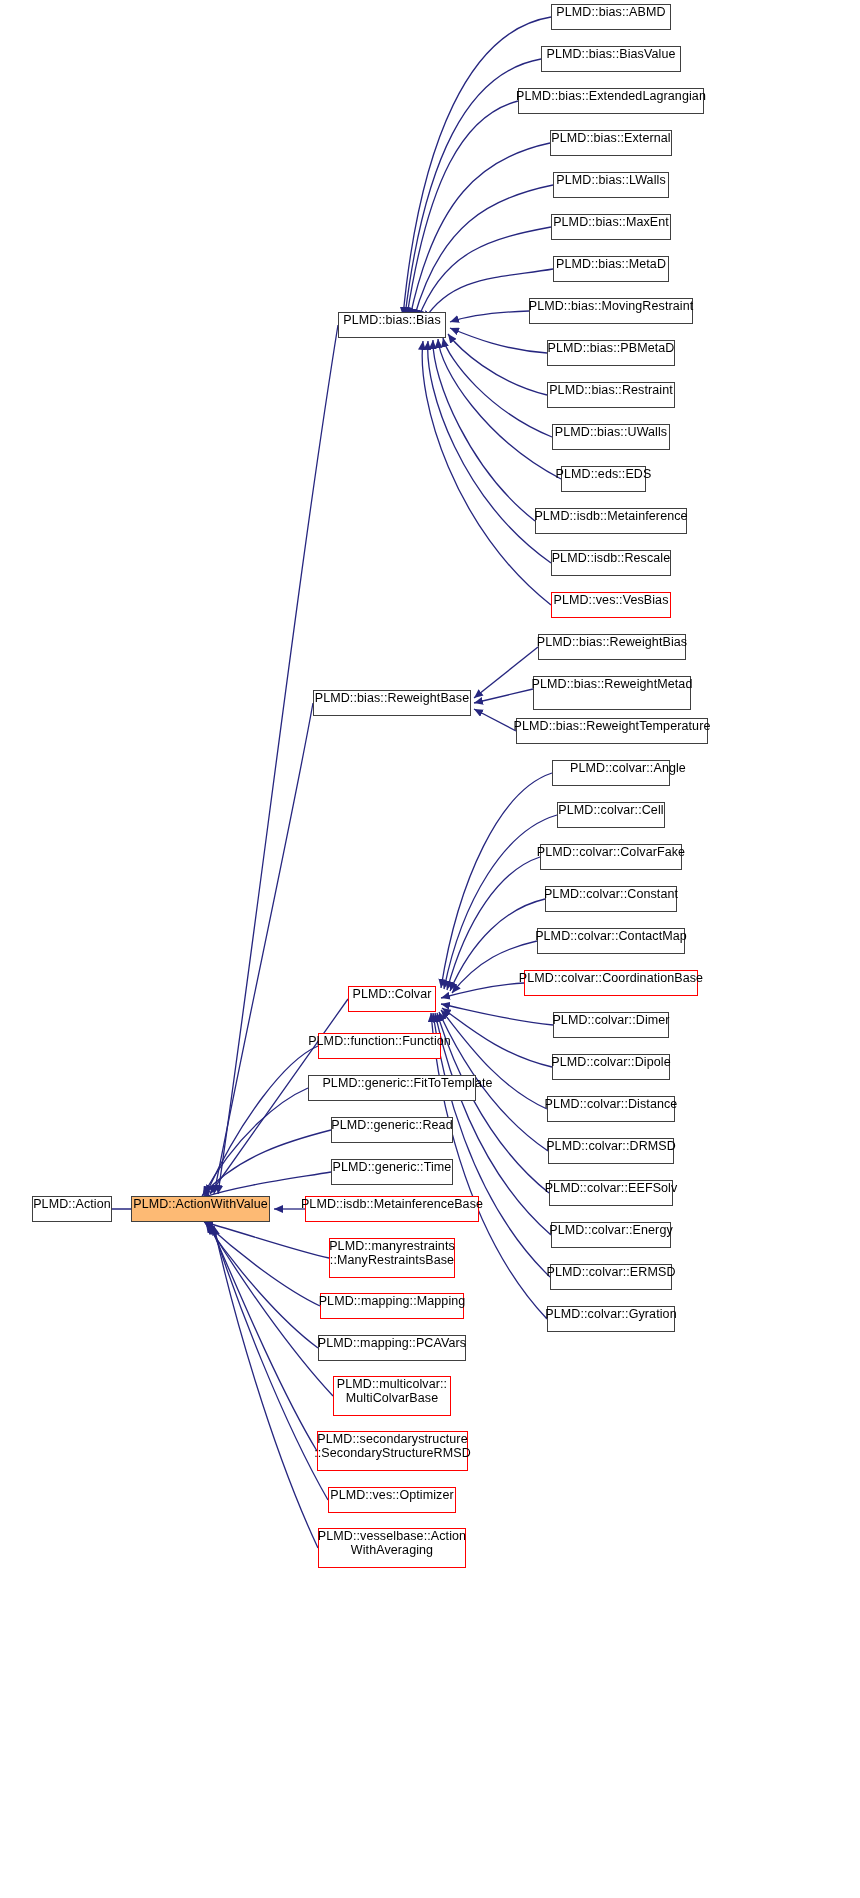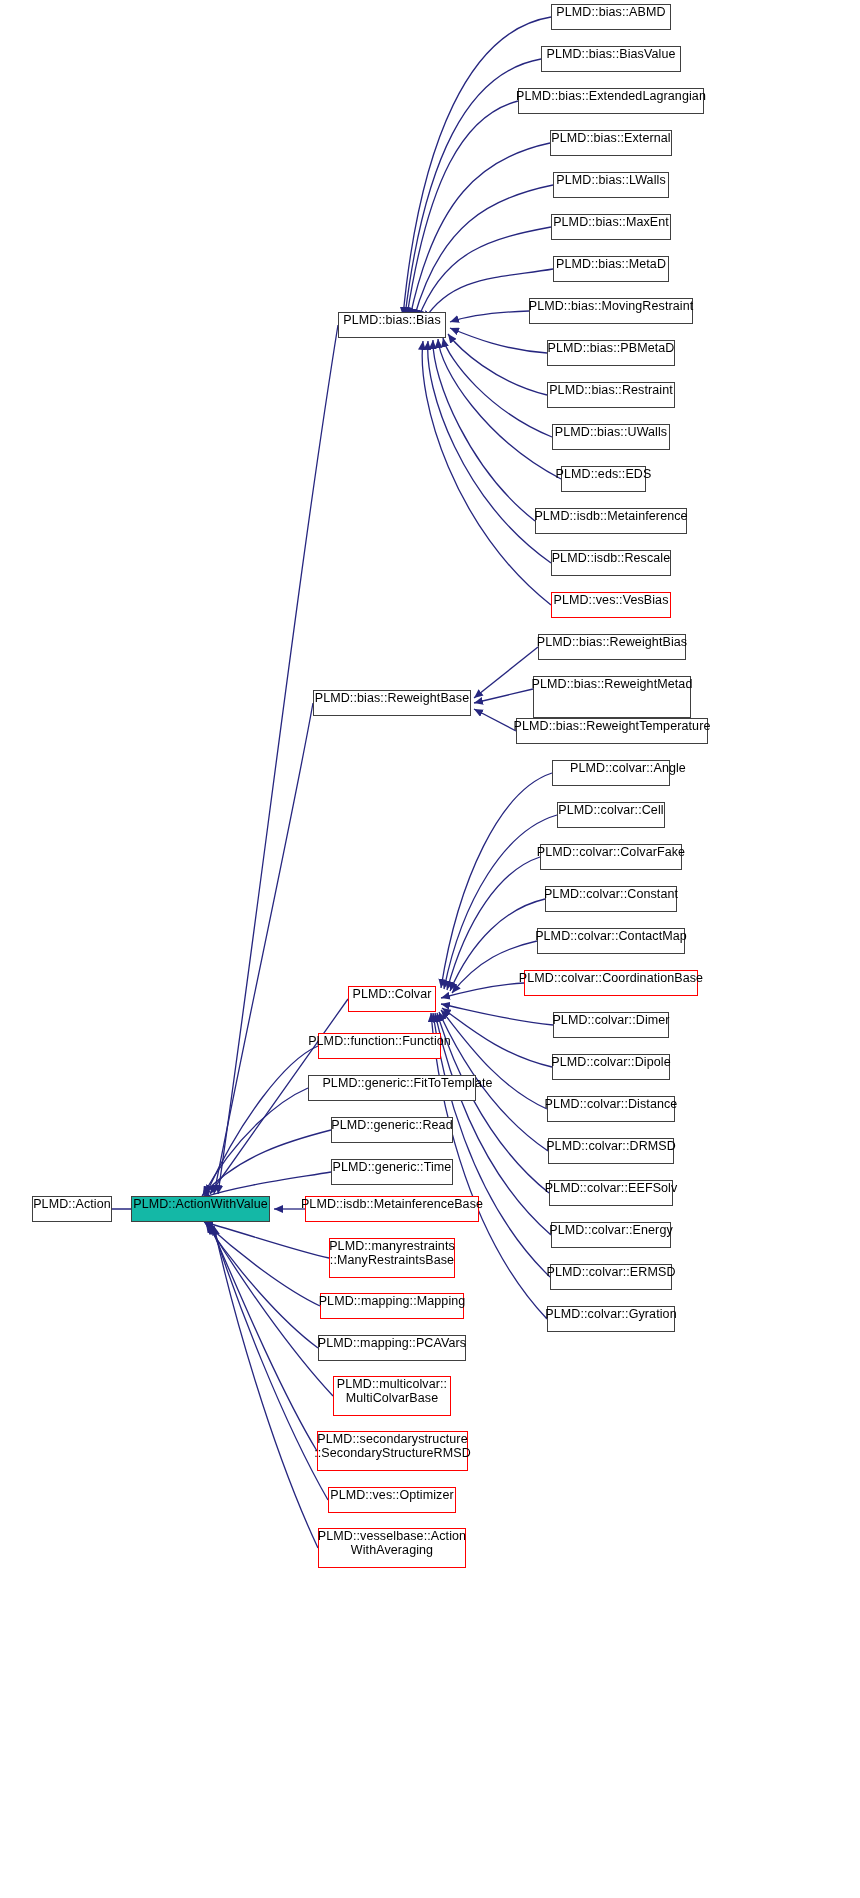--- a/index.html
+++ b/index.html
@@ -32,21 +32,21 @@
     border:1px solid #404040;
     font-size:12.5px;
     line-height:1.12;
     color:#000000;
     white-space:pre;
     letter-spacing:0.1px;
     z-index:5;
   }
   .node.red{ border:1px solid #ff0000; }
   .node.current{
-    background:#14b8a6;
+    background:#fdba74;
     border:1px solid #404040;
     z-index:6;
   }
   .node .lbl{ display:block; }
 </style>
 </head>
 <body>
 
 <div id="graph">
 
@@ -152,21 +152,21 @@
   <div class="node" style="left:529px;top:298px;width:164px;height:26px;"><span class="lbl">PLMD::bias::MovingRestraint</span></div>
   <div class="node" style="left:547px;top:340px;width:128px;height:26px;"><span class="lbl">PLMD::bias::PBMetaD</span></div>
   <div class="node" style="left:547px;top:382px;width:128px;height:26px;"><span class="lbl">PLMD::bias::Restraint</span></div>
   <div class="node" style="left:552px;top:424px;width:118px;height:26px;"><span class="lbl">PLMD::bias::UWalls</span></div>
   <div class="node" style="left:561px;top:466px;width:85px;height:26px;"><span class="lbl">PLMD::eds::EDS</span></div>
   <div class="node" style="left:535px;top:508px;width:152px;height:26px;"><span class="lbl">PLMD::isdb::Metainference</span></div>
   <div class="node" style="left:551px;top:550px;width:120px;height:26px;"><span class="lbl">PLMD::isdb::Rescale</span></div>
   <div class="node red" style="left:551px;top:592px;width:120px;height:26px;"><span class="lbl">PLMD::ves::VesBias</span></div>
 
   <div class="node" style="left:538px;top:634px;width:148px;height:26px;"><span class="lbl">PLMD::bias::ReweightBias</span></div>
-  <div class="node" style="left:533px;top:676px;width:158px;height:42px;"><span class="lbl">PLMD::bias::ReweightMetad</span></div>
+  <div class="node" style="left:533px;top:676px;width:158px;height:34px;"><span class="lbl">PLMD::bias::ReweightMetad</span></div>
   <div class="node" style="left:516px;top:718px;width:192px;height:26px;"><span class="lbl">PLMD::bias::ReweightTemperature</span></div>
 
   <div class="node" style="left:552px;top:760px;width:118px;height:26px;padding-left:34px;"><span class="lbl">PLMD::colvar::Angle</span></div>
   <div class="node" style="left:557px;top:802px;width:108px;height:26px;"><span class="lbl">PLMD::colvar::Cell</span></div>
   <div class="node" style="left:540px;top:844px;width:142px;height:26px;"><span class="lbl">PLMD::colvar::ColvarFake</span></div>
   <div class="node" style="left:545px;top:886px;width:132px;height:26px;"><span class="lbl">PLMD::colvar::Constant</span></div>
   <div class="node" style="left:537px;top:928px;width:148px;height:26px;"><span class="lbl">PLMD::colvar::ContactMap</span></div>
   <div class="node red" style="left:524px;top:970px;width:174px;height:26px;"><span class="lbl">PLMD::colvar::CoordinationBase</span></div>
   <div class="node" style="left:553px;top:1012px;width:116px;height:26px;"><span class="lbl">PLMD::colvar::Dimer</span></div>
   <div class="node" style="left:552px;top:1054px;width:118px;height:26px;"><span class="lbl">PLMD::colvar::Dipole</span></div>

